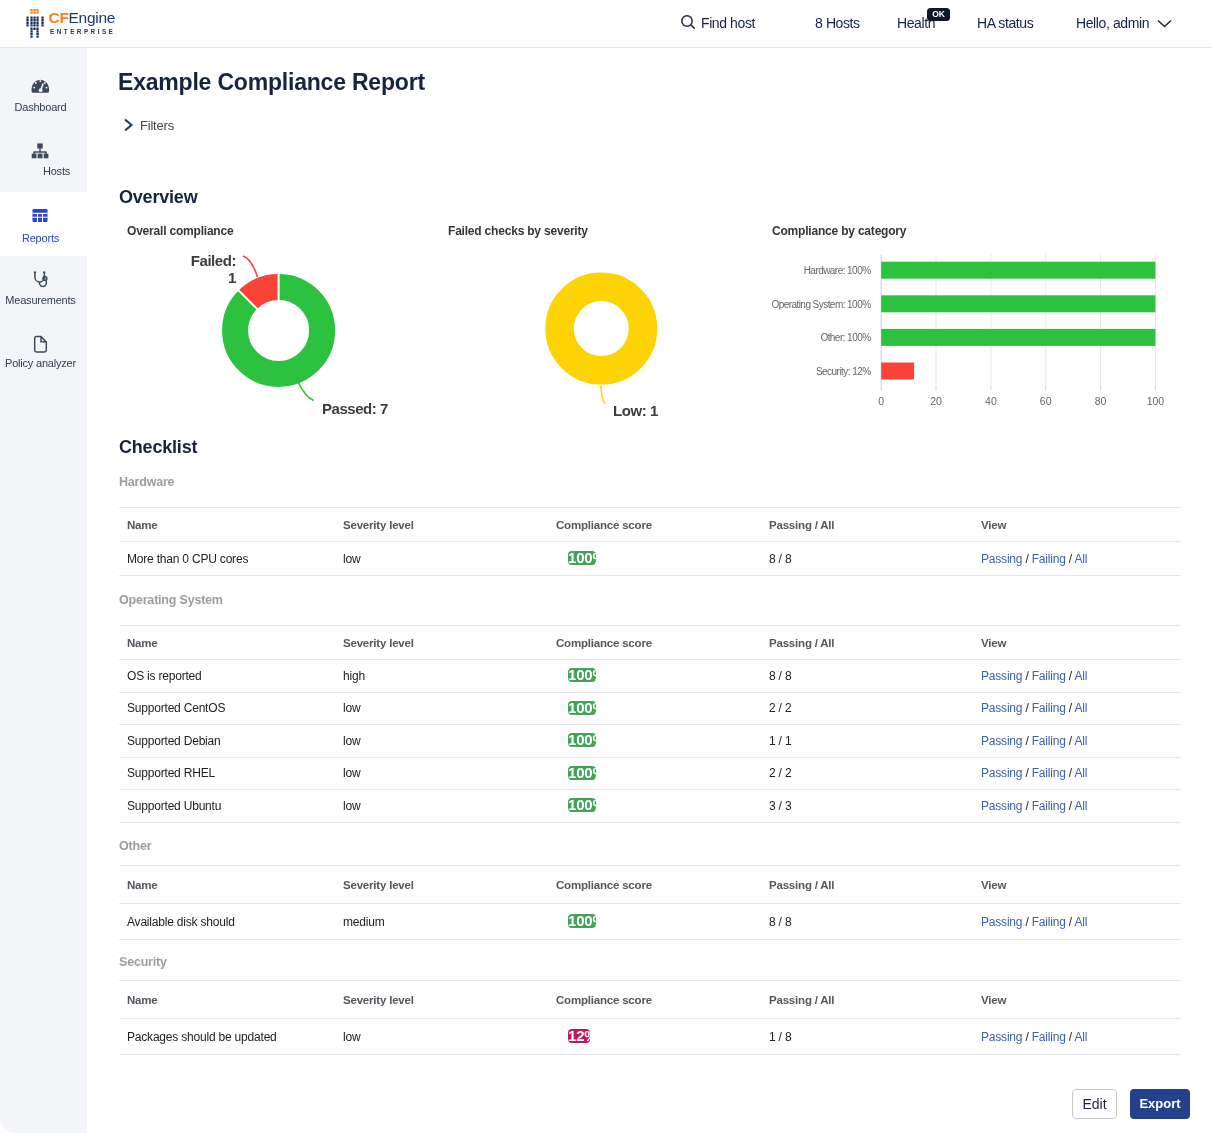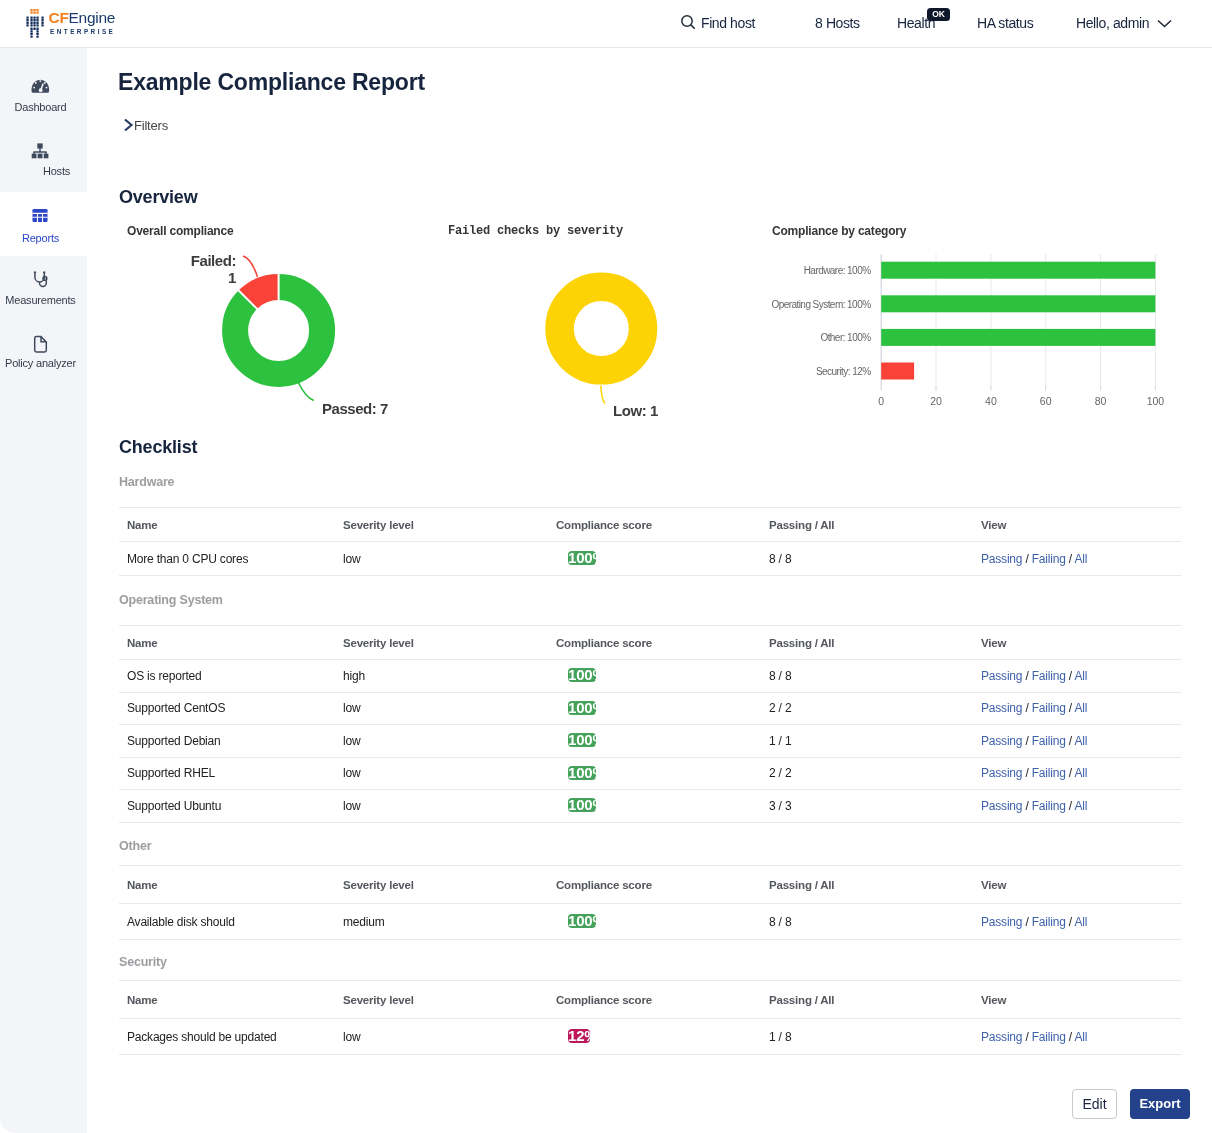--- a/index.html
+++ b/index.html
@@ -138,25 +138,25 @@
   <div class="sideitem sidelabel" style="top:100.5px;">Dashboard</div>
   <div class="sideitem sidelabel" style="top:164.5px;padding-left:32px;">Hosts</div>
   <div class="sideitem sidelabel" style="top:231.5px; color:#2b46c6;">Reports</div>
   <div class="sideitem sidelabel" style="top:293.5px;">Measurements</div>
   <div class="sideitem sidelabel" style="top:356.5px;">Policy analyzer</div>
 
   <h1>Example Compliance Report</h1>
   <svg class="abs" style="left:122px; top:118px;" width="12" height="14" viewBox="0 0 12 14">
     <path d="M3 1.5 L9.5 7 L3 12.5" fill="none" stroke="#2c3e66" stroke-width="2.2"></path>
   </svg>
-  <span class="abs" style="left:134px; top:118px; font-size:13px; color:#454545; letter-spacing:-0.2px;">Filters</span>
+  <span class="abs" style="left:140px; top:118px; font-size:13px; color:#454545; letter-spacing:-0.2px;">Filters</span>
   <div class="h2" style="top:186.5px;">Overview</div>
 
   <div class="charttitle" style="left:127px; top:224px;">Overall compliance</div>
-  <div class="charttitle" style="left:448px; top:224px;font-family:Liberation Mono, monospace;">Failed checks by severity</div>
+  <div class="charttitle" style="left:448px; top:224px;">Failed checks by severity</div>
   <div class="charttitle" style="left:772px; top:224px;">Compliance by category</div>
 
   <svg id="donut1" class="abs" style="left:119px; top:245px;" width="330" height="175" viewBox="119 245 330 175">
     <circle cx="278.6" cy="330.4" r="43.5" fill="none" stroke="#2cc240" stroke-width="26" stroke-dasharray="239.15 273.32" transform="rotate(-90 278.6 330.4)"></circle>
     <circle cx="278.6" cy="330.4" r="43.5" fill="none" stroke="#f94238" stroke-width="26" stroke-dasharray="34.16 273.32" stroke-dashoffset="-239.15" transform="rotate(-90 278.6 330.4)"></circle>
     <line x1="278.6" y1="273.4" x2="278.6" y2="300.4" stroke="#fff" stroke-width="2"></line>
     <line x1="238.3" y1="290.1" x2="257.3" y2="309.1" stroke="#fff" stroke-width="2"></line>
     <path d="M243 256 Q 251.5 258.5 257.5 277" fill="none" stroke="#f94238" stroke-width="1.5"></path>
     <path d="M297.8 381.4 Q 305.5 397.5 313.7 400.5" fill="none" stroke="#2cc240" stroke-width="1.5"></path>
   </svg>

